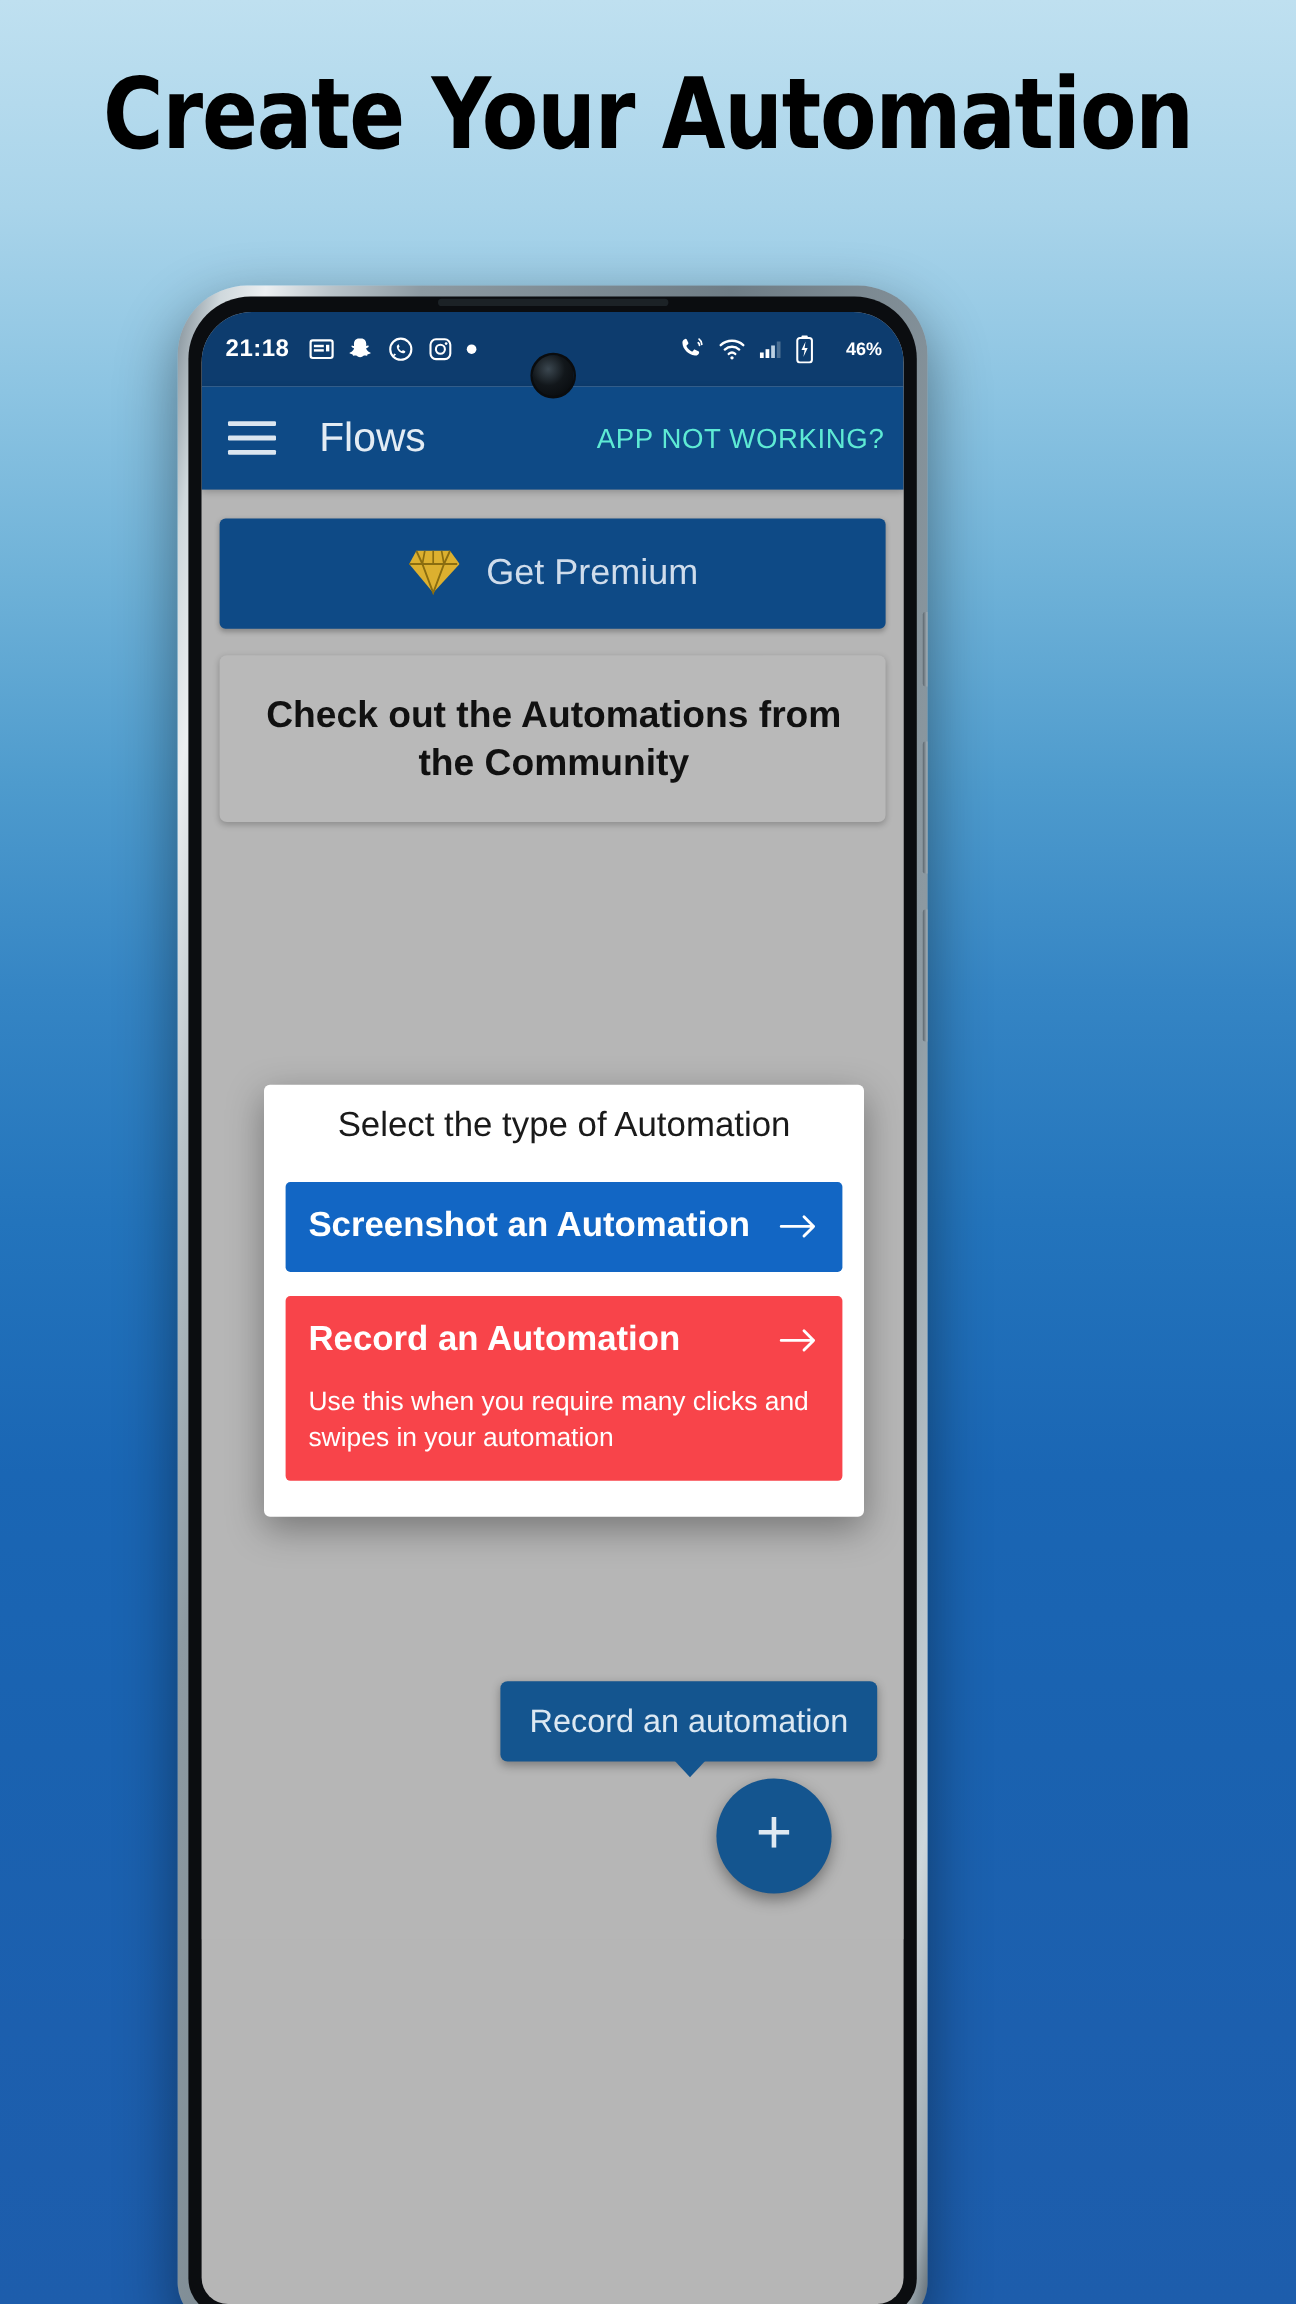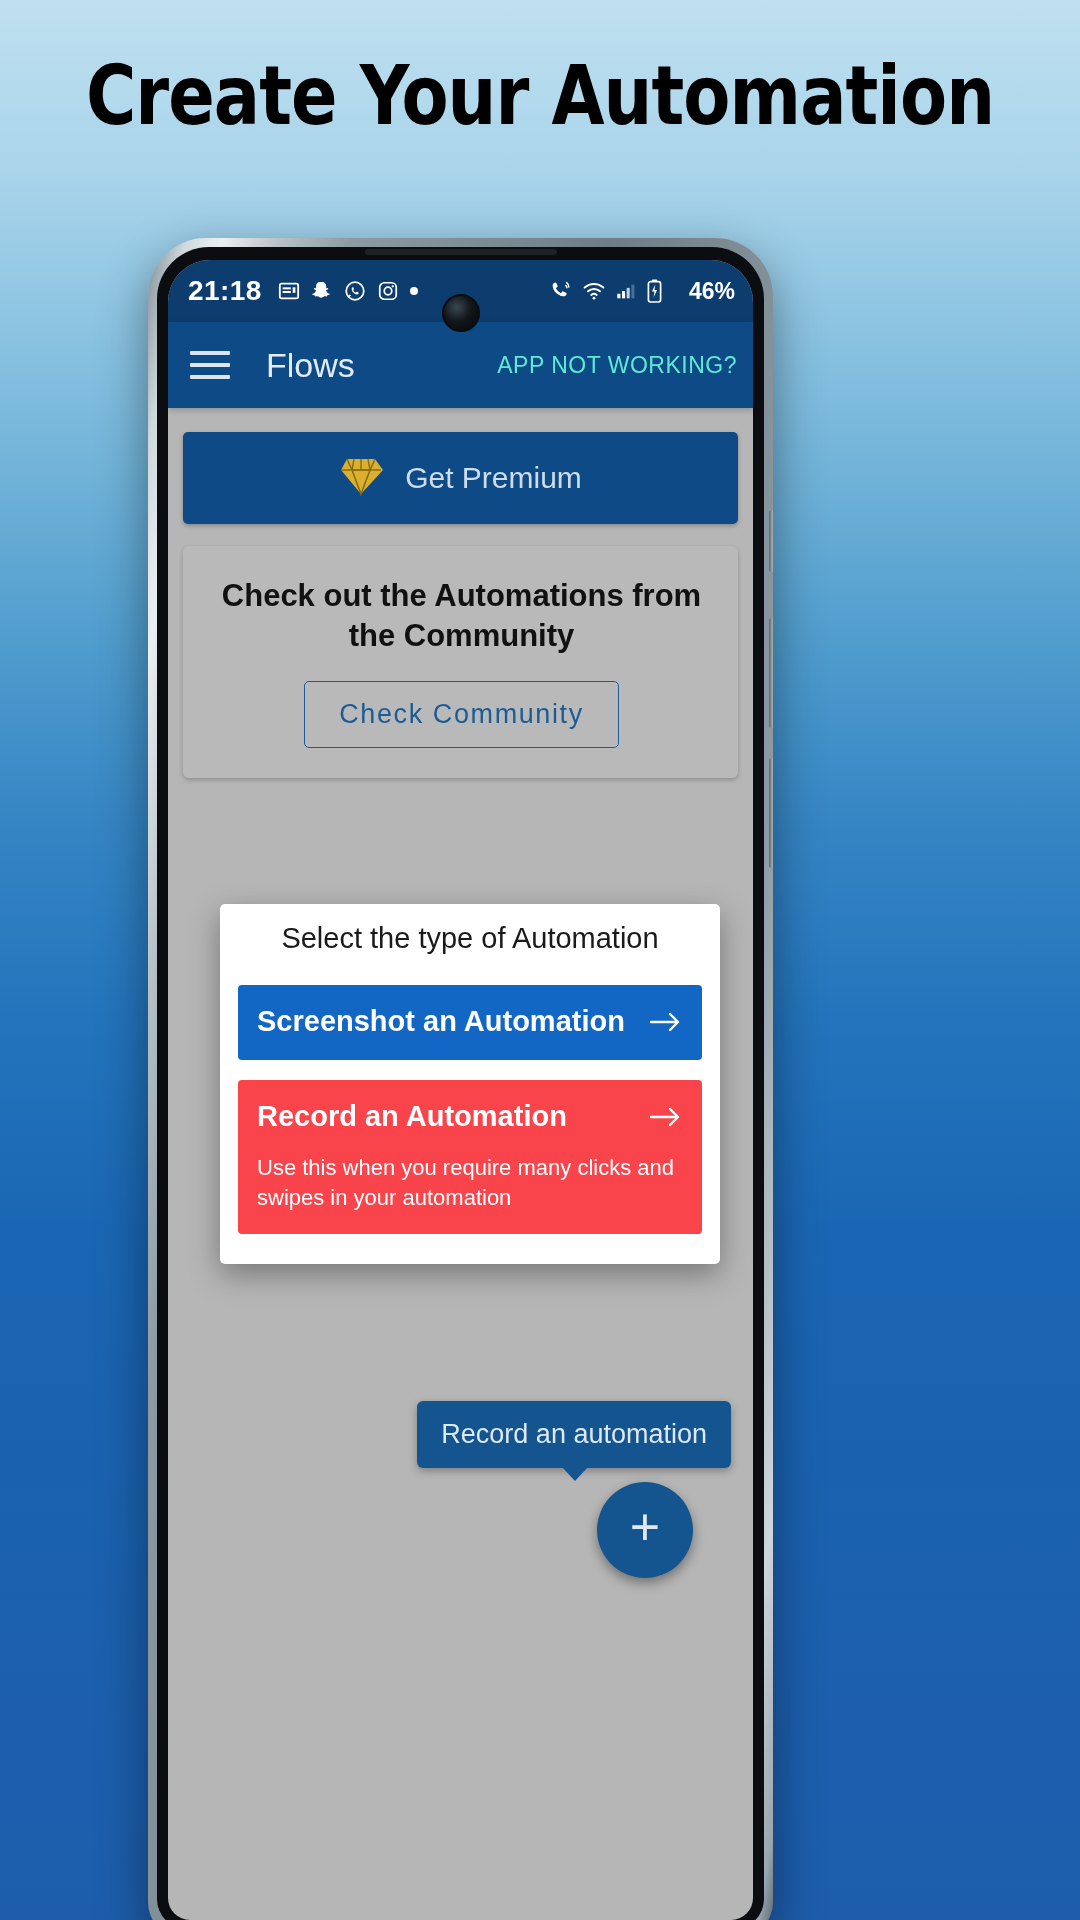--- a/index.html
+++ b/index.html
@@ -101,25 +101,25 @@
     height: 62px;
     background: #0d3c6e;
     color: #ffffff;
     display: flex;
     align-items: center;
     padding: 0 18px 0 20px;
     font-size: 23px;
     font-weight: 700;
   }
   .sb-left { display: flex; align-items: center; gap: 11px; }
-  .sb-time { font-size: 28px; font-weight: 700; letter-spacing: .4px; margin-right: 5px;}
+  .sb-time { font-size: 20px; font-weight: 700; letter-spacing: .4px; margin-right: 5px;}
   .sb-right { margin-left: auto; display: flex; align-items: center; gap: 9px; }
   .sb-icon { display: inline-flex; align-items: center; justify-content: center; }
   .sb-dot { width: 8px; height: 8px; border-radius: 50%; background: #fff; display: inline-block; }
-  .sb-batt-txt { font-size: 23px; font-weight: 700; margin-left: 17px; }
+  .sb-batt-txt { font-size: 15px; font-weight: 700; margin-left: 17px; }
 
   
   .appbar {
     height: 86px;
     background: #0e4a86;
     display: flex;
     align-items: center;
     padding: 0 14px 0 22px;
     box-shadow: 0 2px 6px rgba(0,0,0,.22);
     position: relative;
@@ -398,21 +398,20 @@
               <path d="M13 14L22 38l9-24" fill="none" stroke="#8a6d10" stroke-width="1.6"></path>
               <path d="M2 14h40" stroke="#8a6d10" stroke-width="1.6"></path>
               <path d="M15 3l-2 11M22 3l-0 11M29 3l2 11" stroke="#8a6d10" stroke-width="1.4"></path>
             </svg>
           </span>
           <span class="premium-label">Get Premium</span>
         </div>
 
         <div class="community-card">
           <div class="community-title">Check out the Automations from the Community</div>
-          <button class="community-btn">Check Community</button>
         </div>
 
         <div class="dialog">
           <div class="dialog-title">Select the type of Automation</div>
 
           <div class="opt opt-blue">
             <div class="opt-head">
               <span class="opt-title">Screenshot an Automation</span>
               <span class="opt-arrow">
                 <svg width="34" height="26" viewBox="0 0 34 26">

